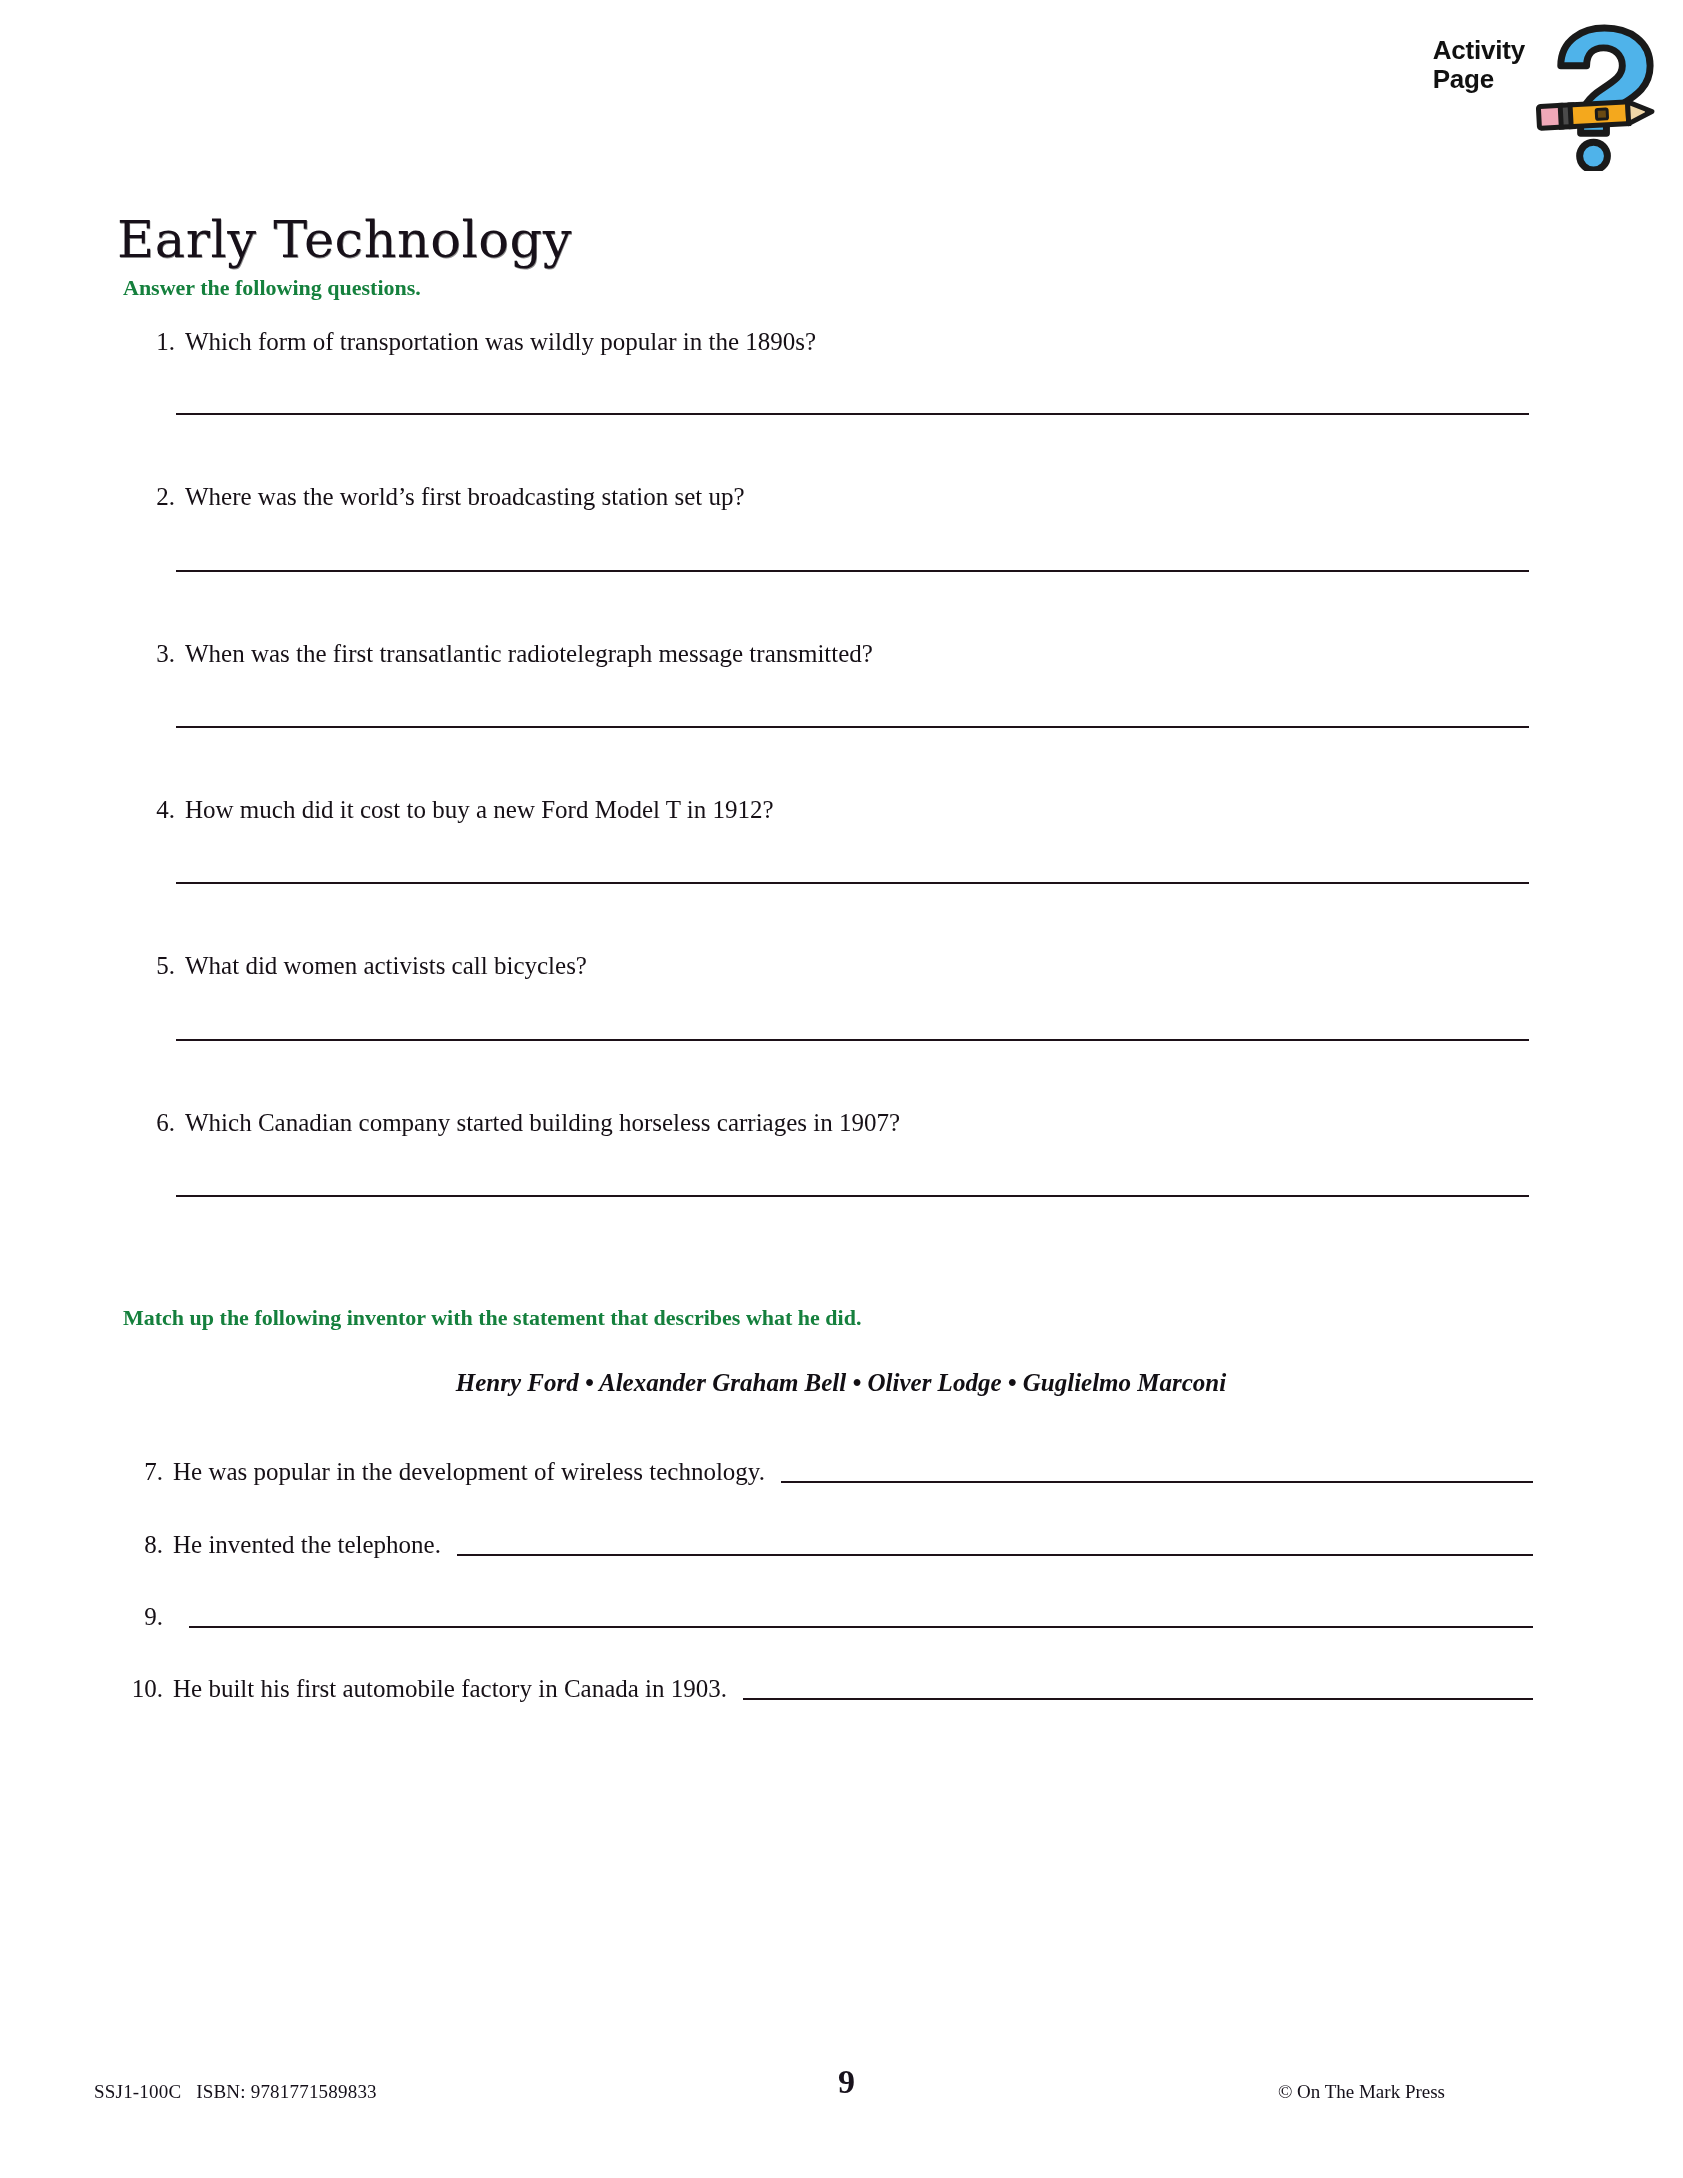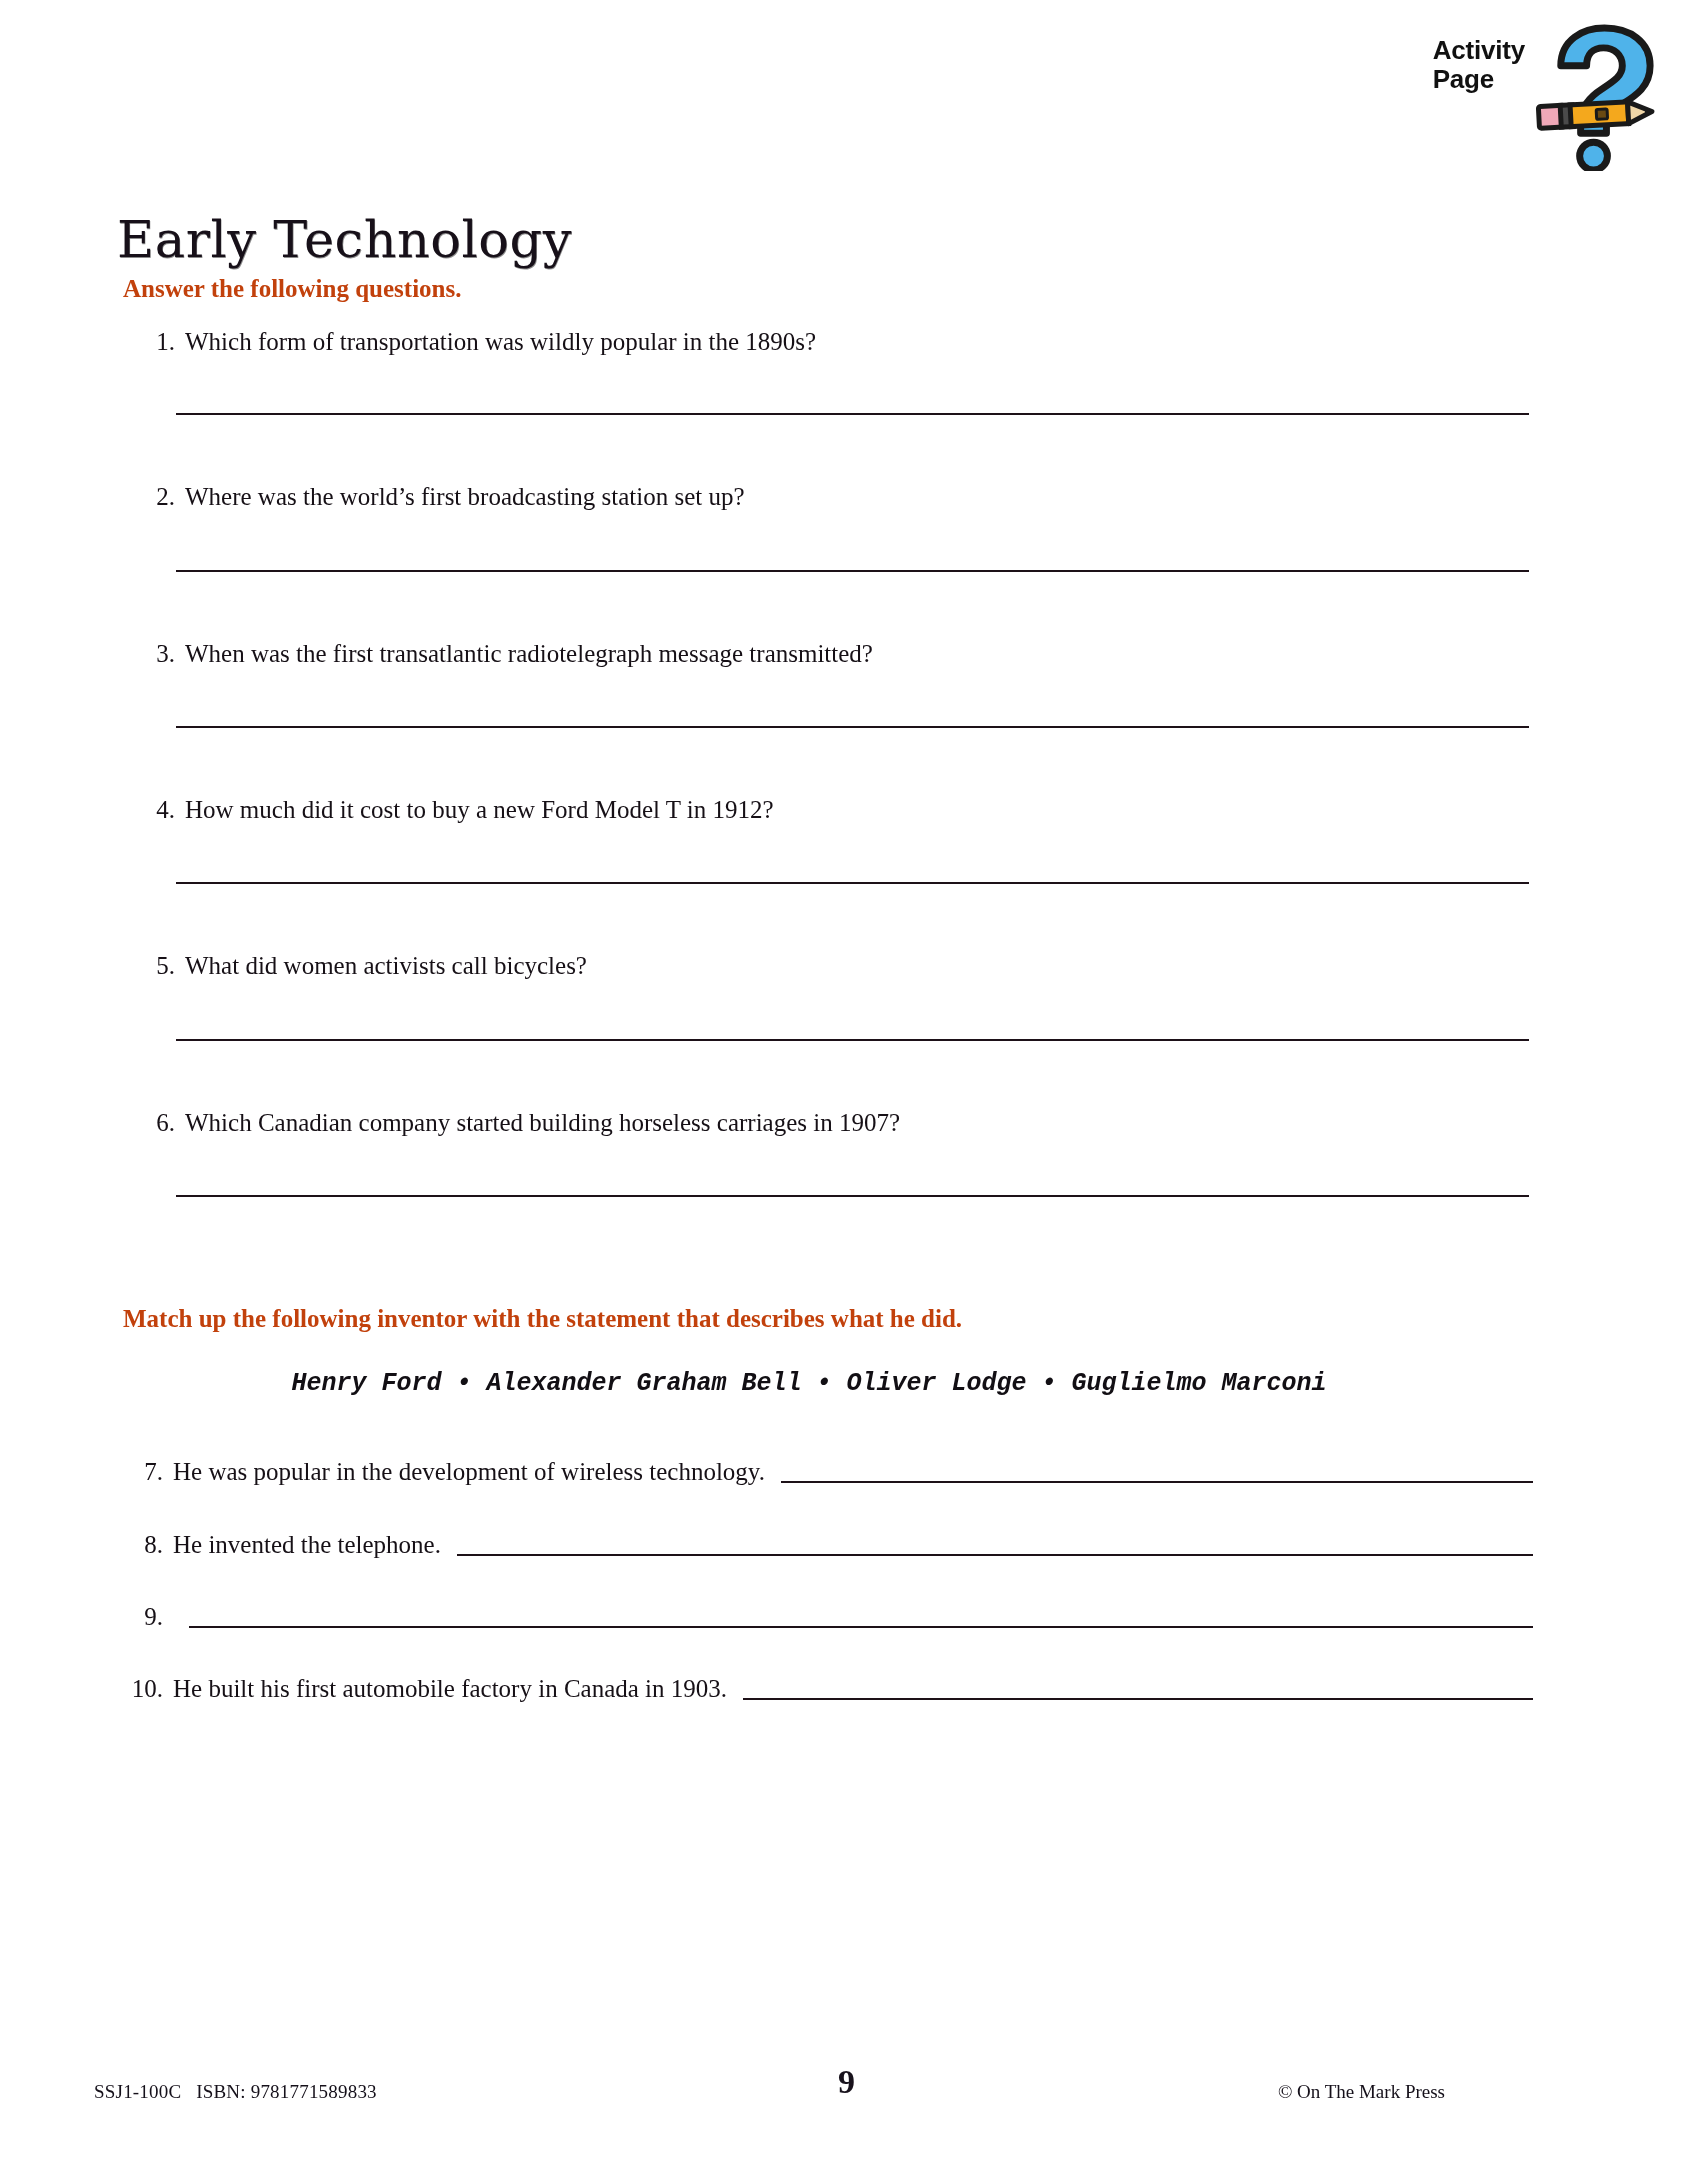--- a/index.html
+++ b/index.html
@@ -66,33 +66,33 @@
     font-weight: 400;
     text-shadow: 0.6px 0.6px 0 rgba(0,0,0,0.45);
   }
 
   
   .section-heading {
     position: absolute;
     left: 123px;
     font-family: "Liberation Serif", "DejaVu Serif", serif;
     font-weight: bold;
-    font-size: 25px;
-    color: #c2410c;
+    font-size: 22px;
+    color: #15803d;
   }
   .section-heading.answer-head { top: 275px; }
   .section-heading.match-head  { top: 1305px; }
 
   .inventor-line {
     position: absolute;
     top: 1369px;
-    left: 106px;
+    left: 138px;
     width: 1406px;
     text-align: center;
-    font-family: Liberation Mono, monospace;
+    font-family: Liberation Serif, serif;
     font-weight: bold;
     font-style: italic;
     font-size: 25px;
     color: #120f14;
   }
 
   
   .q-block {
     position: absolute;
     left: 139px;

